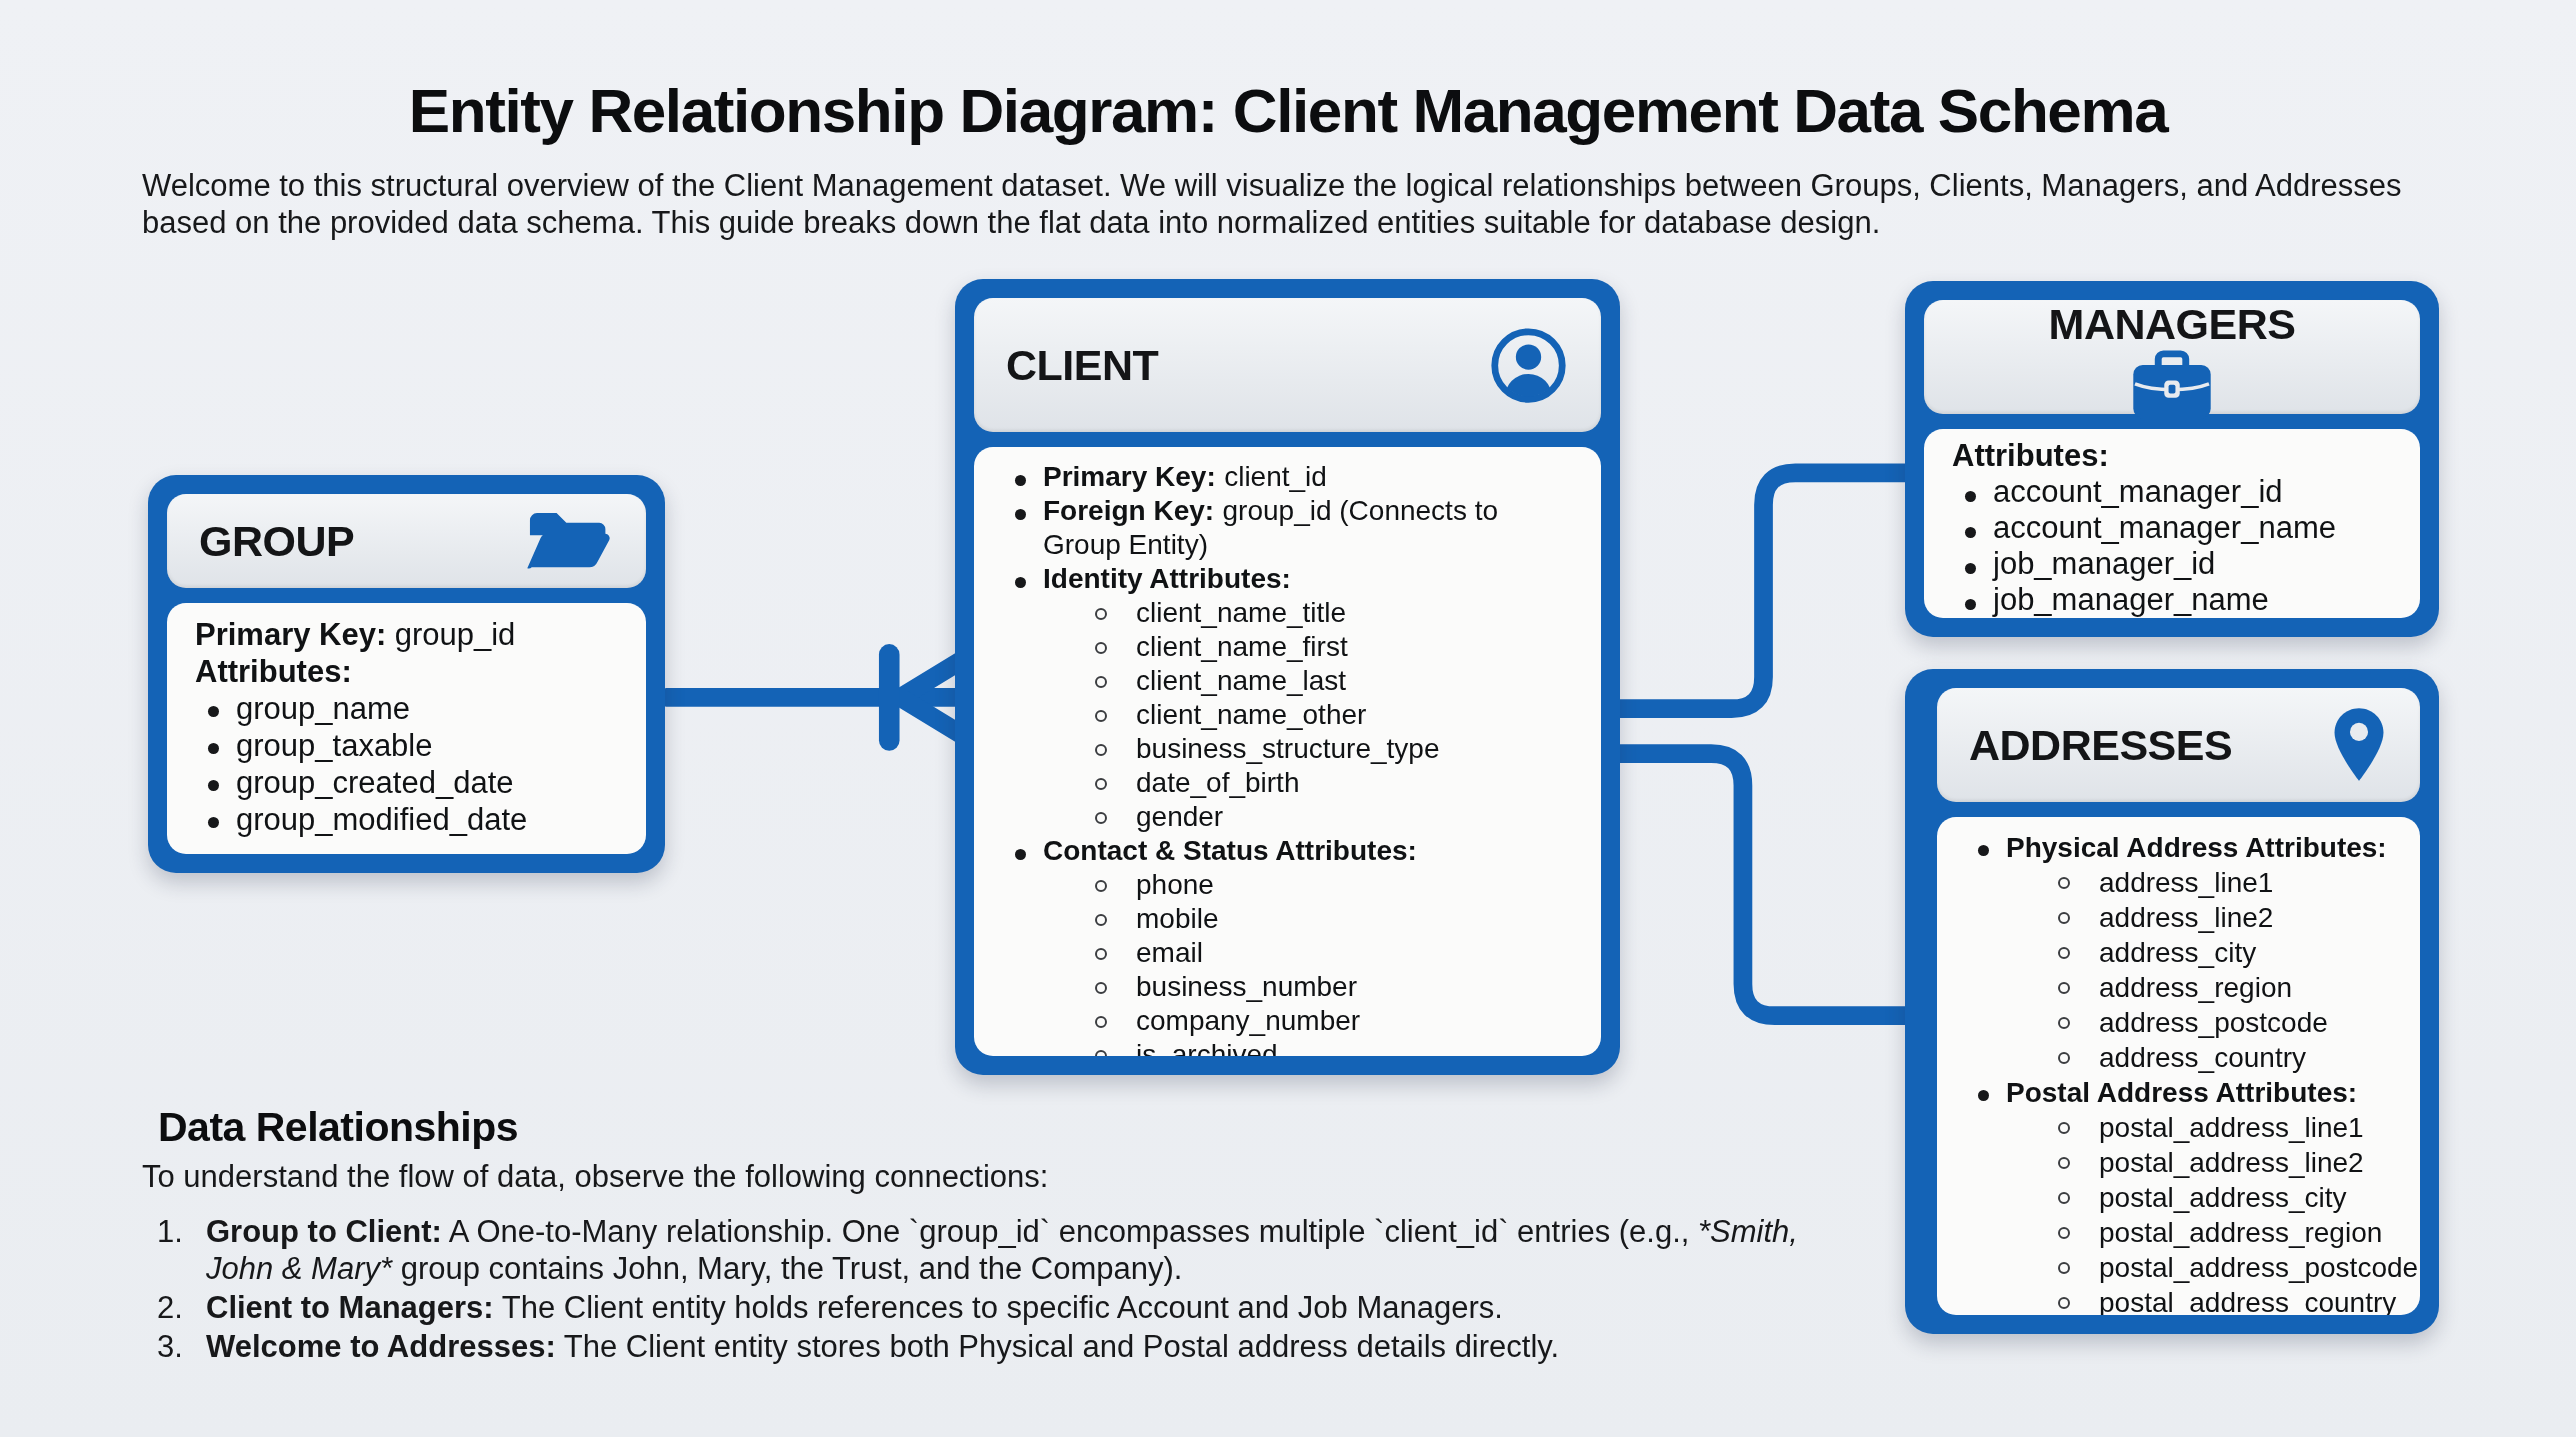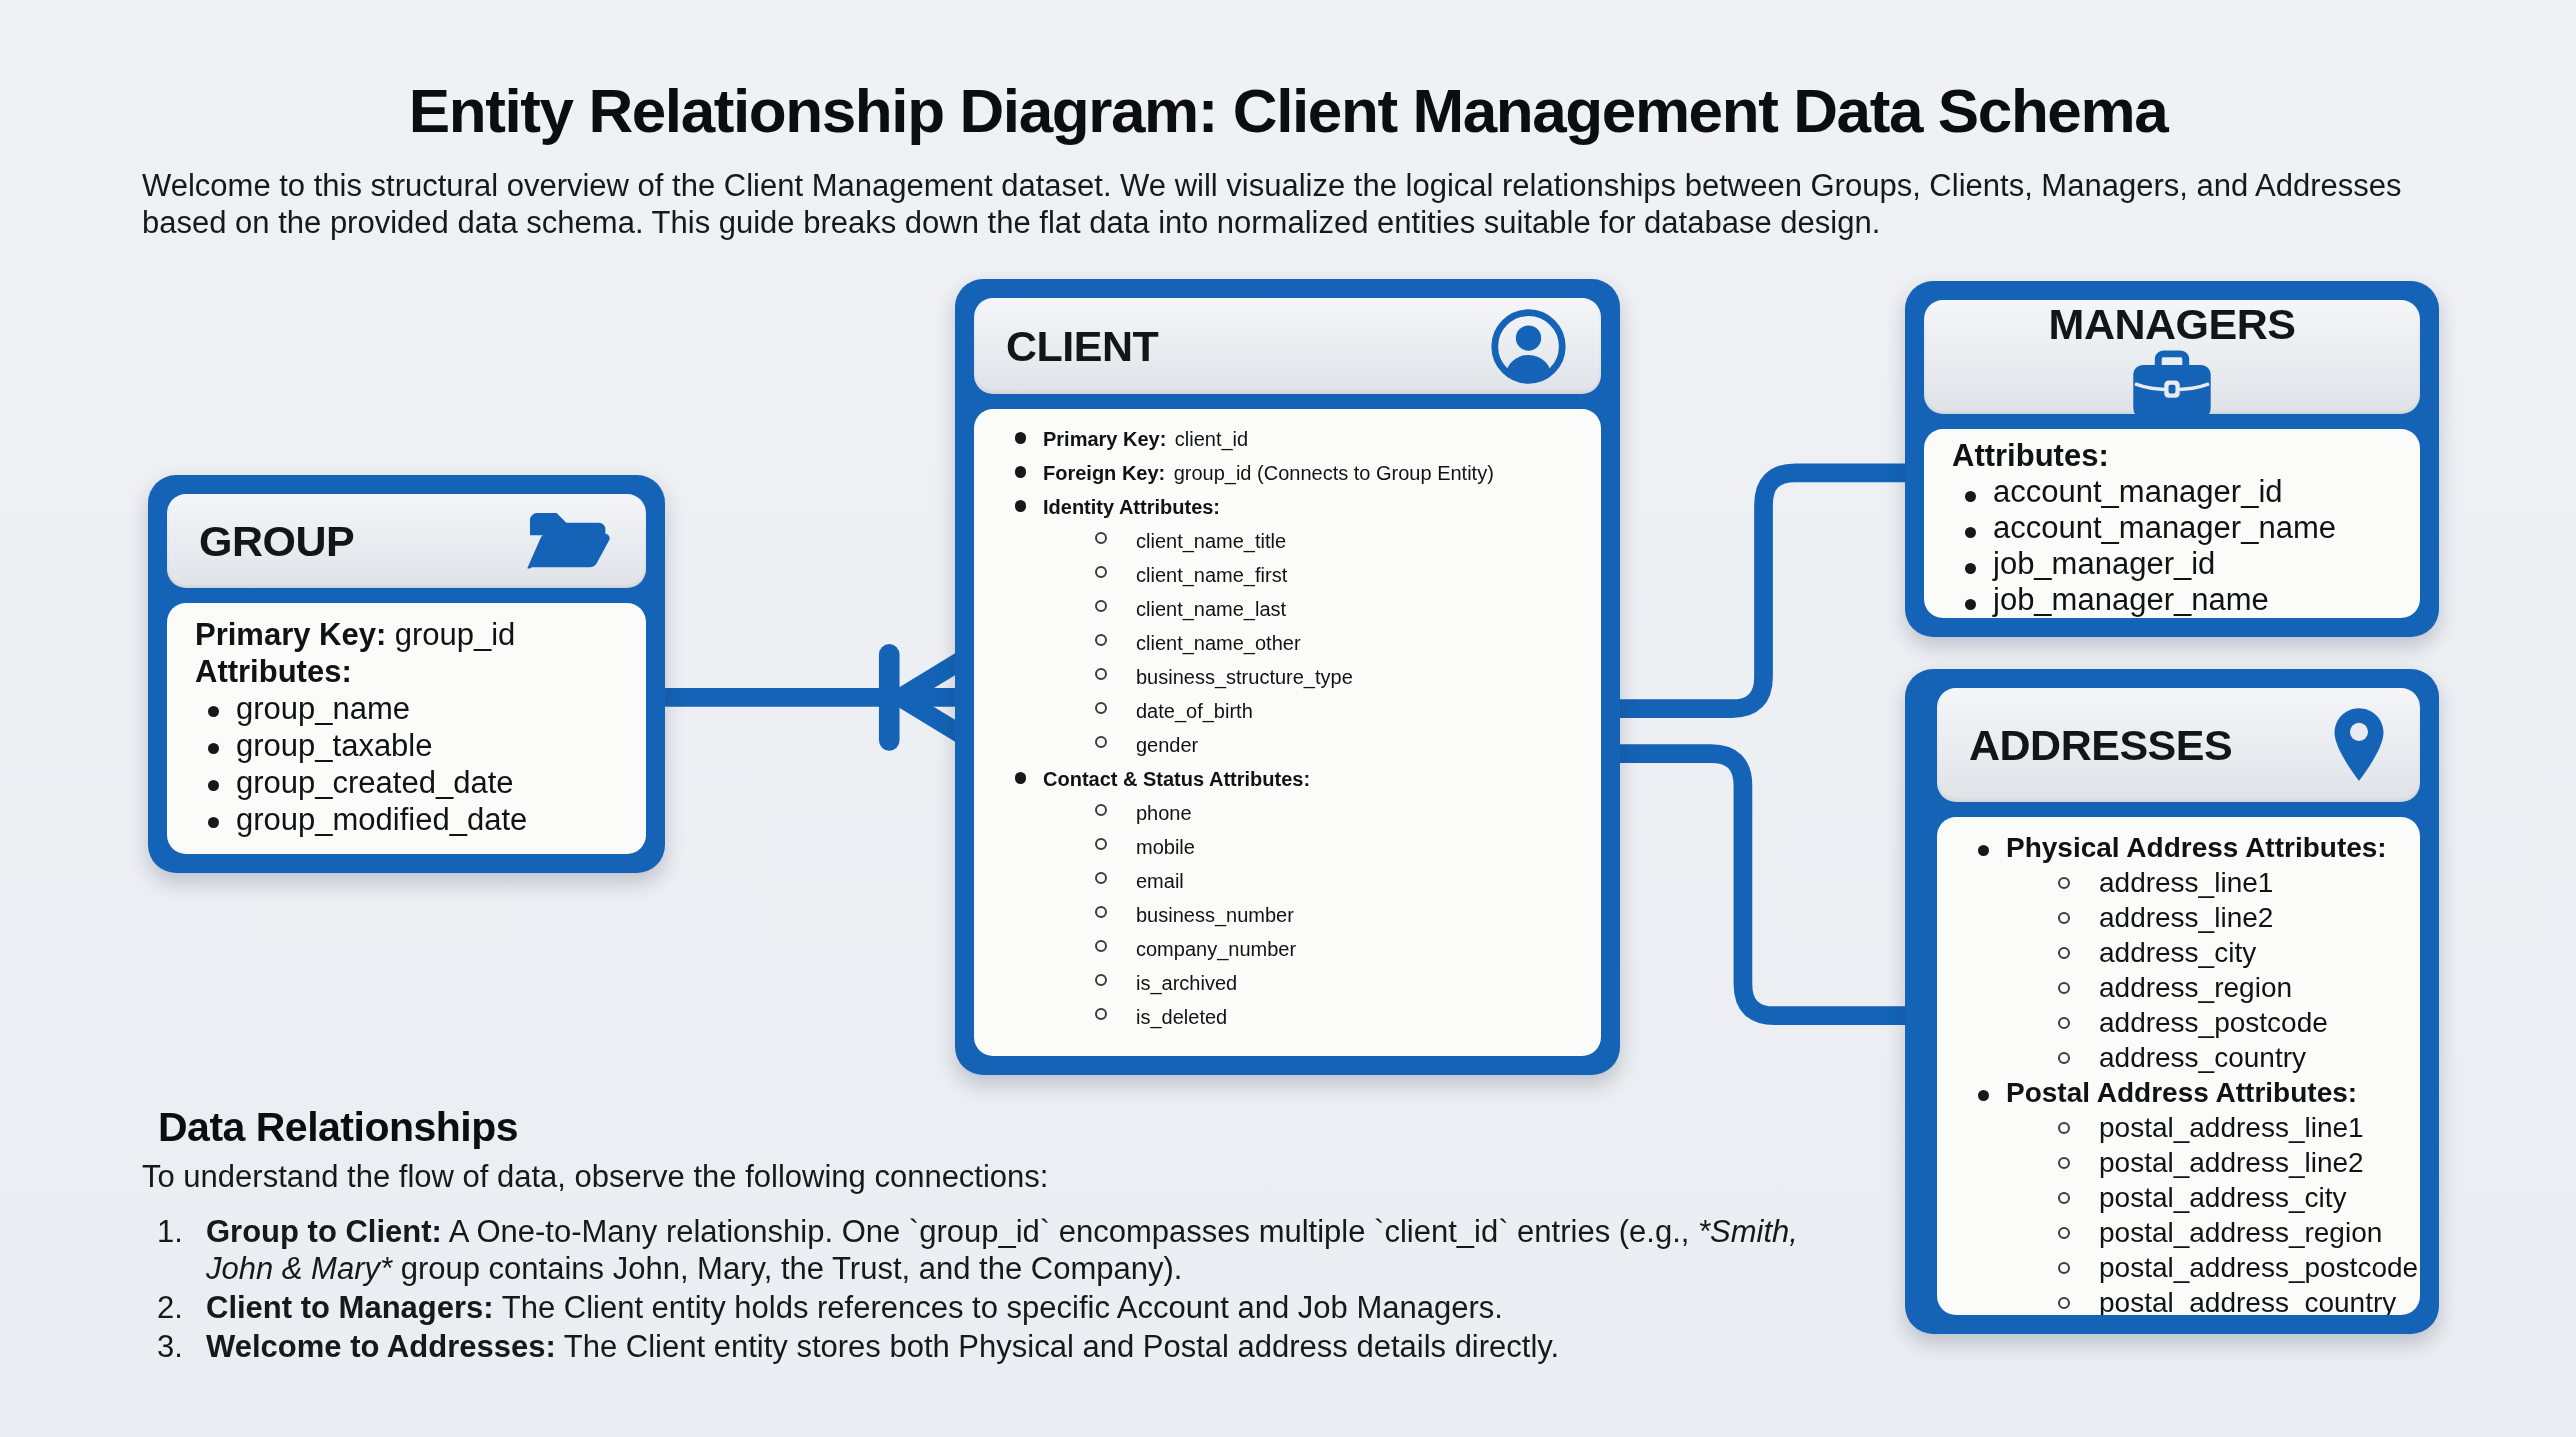--- a/index.html
+++ b/index.html
@@ -36,26 +36,26 @@
     background:#FBFBFA;border-radius:19px;margin-top:15px;flex:1 1 auto;
     padding:13px 22.5px 9.4px 28px;box-sizing:border-box;overflow:hidden;
   }
   .ent-icon{display:flex;align-items:center;}
   
   .box-group   {left:148px; top:475px; width:517px; height:398px;}
   .box-client  {left:955px;top:279px; width:665px; height:796px;}
   .box-managers{left:1905px;top:281px; width:534px; height:356px;}
   .box-addresses{left:1905px;top:669px;width:534px; height:665px;padding-left:32px;}
   .box-group    .ent-header{height:94px;}
-  .box-client   .ent-header{height:96px;}
+  .box-client   .ent-header{height:134px;}
   .box-managers .ent-header{height:114px;flex-direction:column;}
   .box-addresses .ent-header{height:114px;}
   
   .box-group .ent-body   {font-size:31px;line-height:37px;}
-  .box-client .ent-body  {font-size:20px;line-height:34px;}
+  .box-client .ent-body  {font-size:28px;line-height:34px;}
   .box-managers .ent-body{font-size:31px;line-height:36px;padding-top:9.4px;}
   .box-addresses .ent-body{font-size:28px;line-height:35px;}
   .lbl{font-weight:bold;}
   .val{margin-left:8.4px;}
   
   ul{list-style:none;margin:0;padding:0;}
   li{position:relative;}
   ul.l1>li{padding-left:41px;}
   ul.l1>li::before{
     content:"";position:absolute;left:13px;top:.52em;width:11.2px;height:11.2px;

